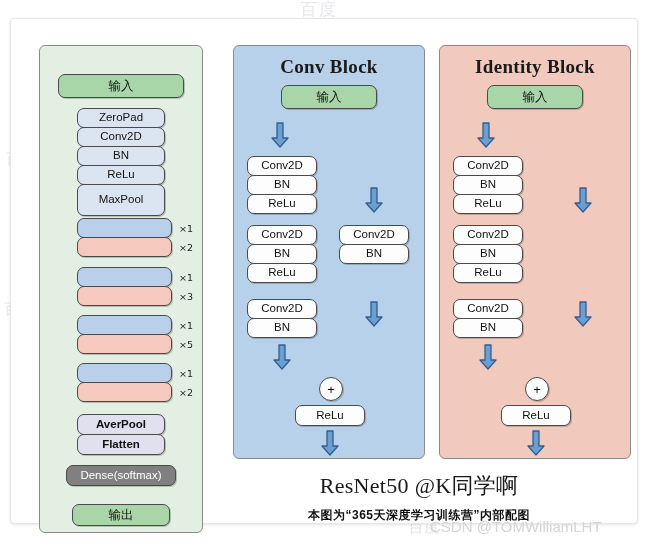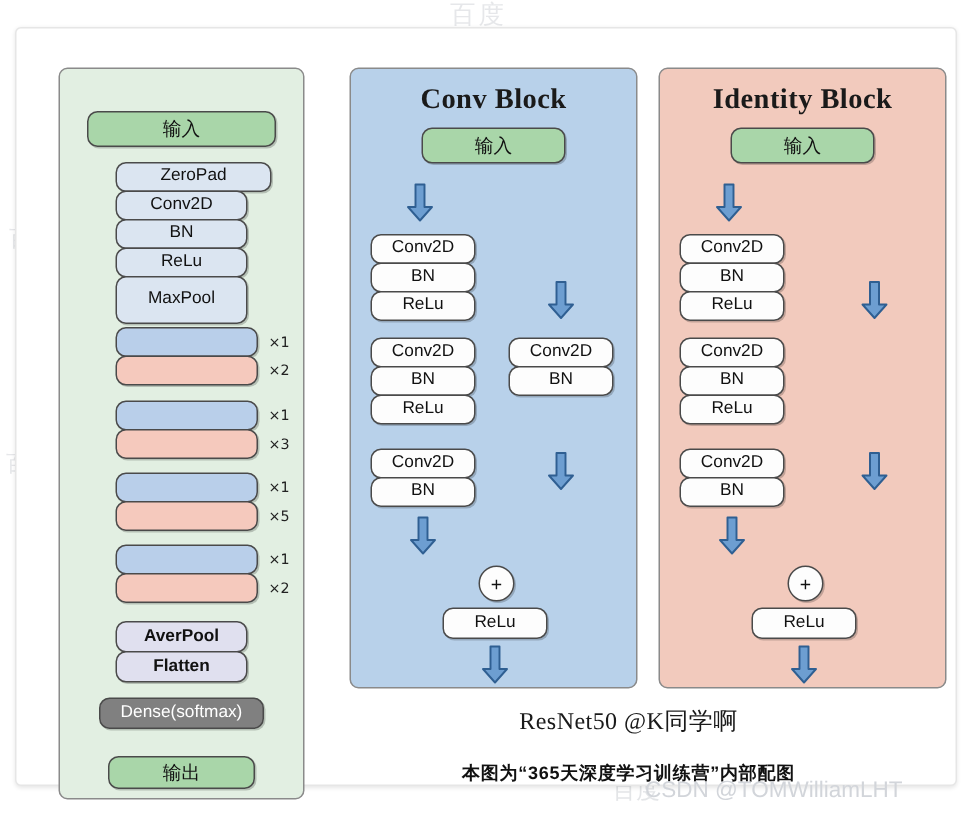--- a/index.html
+++ b/index.html
@@ -78,21 +78,21 @@
     background:#fdfdfd;border:1px solid #4a4a4a;
     display:flex;align-items:center;justify-content:center;
     font-size:13px;color:#111;line-height:1;
     box-shadow:1px 1px 0 rgba(0,0,0,.20);
   }
 
   
   .cap-main{
     position:absolute;left:0;right:0;top:452px;text-align:center;
     font-family:"Liberation Serif","DejaVu Serif",serif;
-    font-size:16px;color:#1a1a1a;letter-spacing:.3px;
+    font-size:22px;color:#1a1a1a;letter-spacing:.3px;
   }
   .cap-sub{
     position:absolute;left:0;right:0;top:488px;text-align:center;
     font-size:12px;font-weight:700;color:#111;letter-spacing:.5px;
   }
 </style>
 </head>
 <body>
 
 <div class="wm wm-top">百度</div>
@@ -101,21 +101,21 @@
 <div class="wm wm-l3">百度</div>
 <div class="wm wm-m">百度</div>
 <div class="wm wm-r">百度</div>
 
 <div class="canvas">
 
   <div class="panel" id="panel-left">
 
     <div class="box green cjk" style="left:18px;top:28px;width:126px;height:24px;">输入</div>
 
-    <div class="box bluebox" style="left:37px;top:62px;width:104px;height:20px;">ZeroPad</div>
+    <div class="box bluebox" style="left:37px;top:62px;width:88px;height:20px;">ZeroPad</div>
     <div class="box bluebox" style="left:37px;top:81px;width:88px;height:20px;">Conv2D</div>
     <div class="box bluebox" style="left:37px;top:100px;width:88px;height:20px;">BN</div>
     <div class="box bluebox" style="left:37px;top:119px;width:88px;height:20px;">ReLu</div>
     <div class="box bluebox" style="left:37px;top:138px;width:88px;height:32px;">MaxPool</div>
 
     <div class="box blueblk" style="left:37px;top:172px;width:95px;height:20px;"></div>
     <div class="mult" style="left:139px;top:178px;">×1</div>
     <div class="box pinkblk" style="left:37px;top:191px;width:95px;height:20px;"></div>
     <div class="mult" style="left:139px;top:197px;">×2</div>
 

